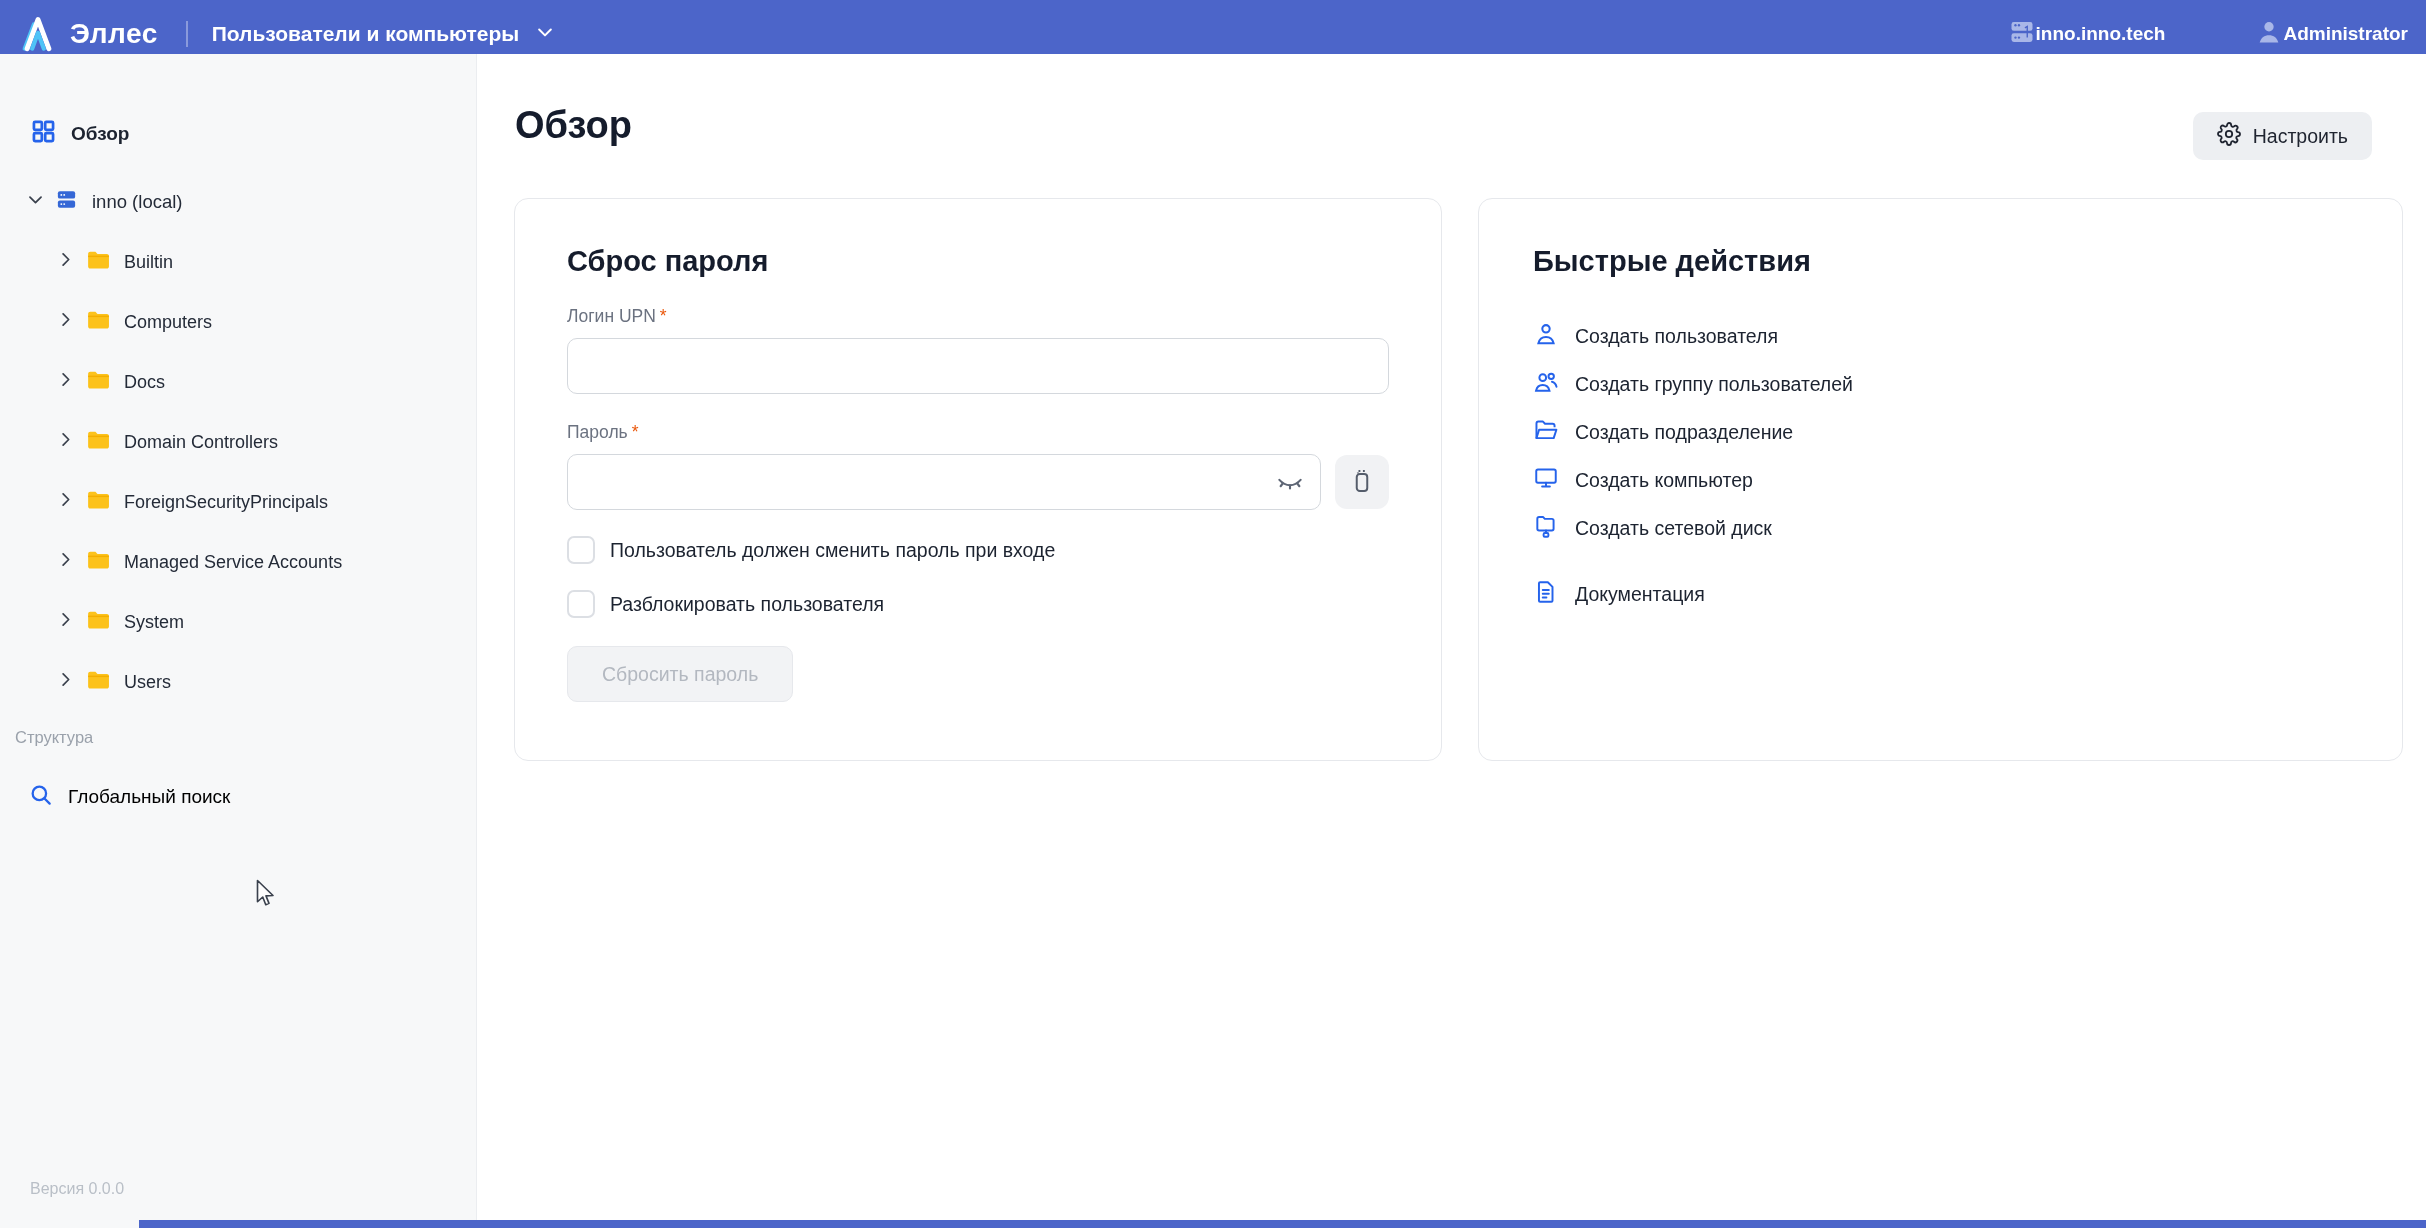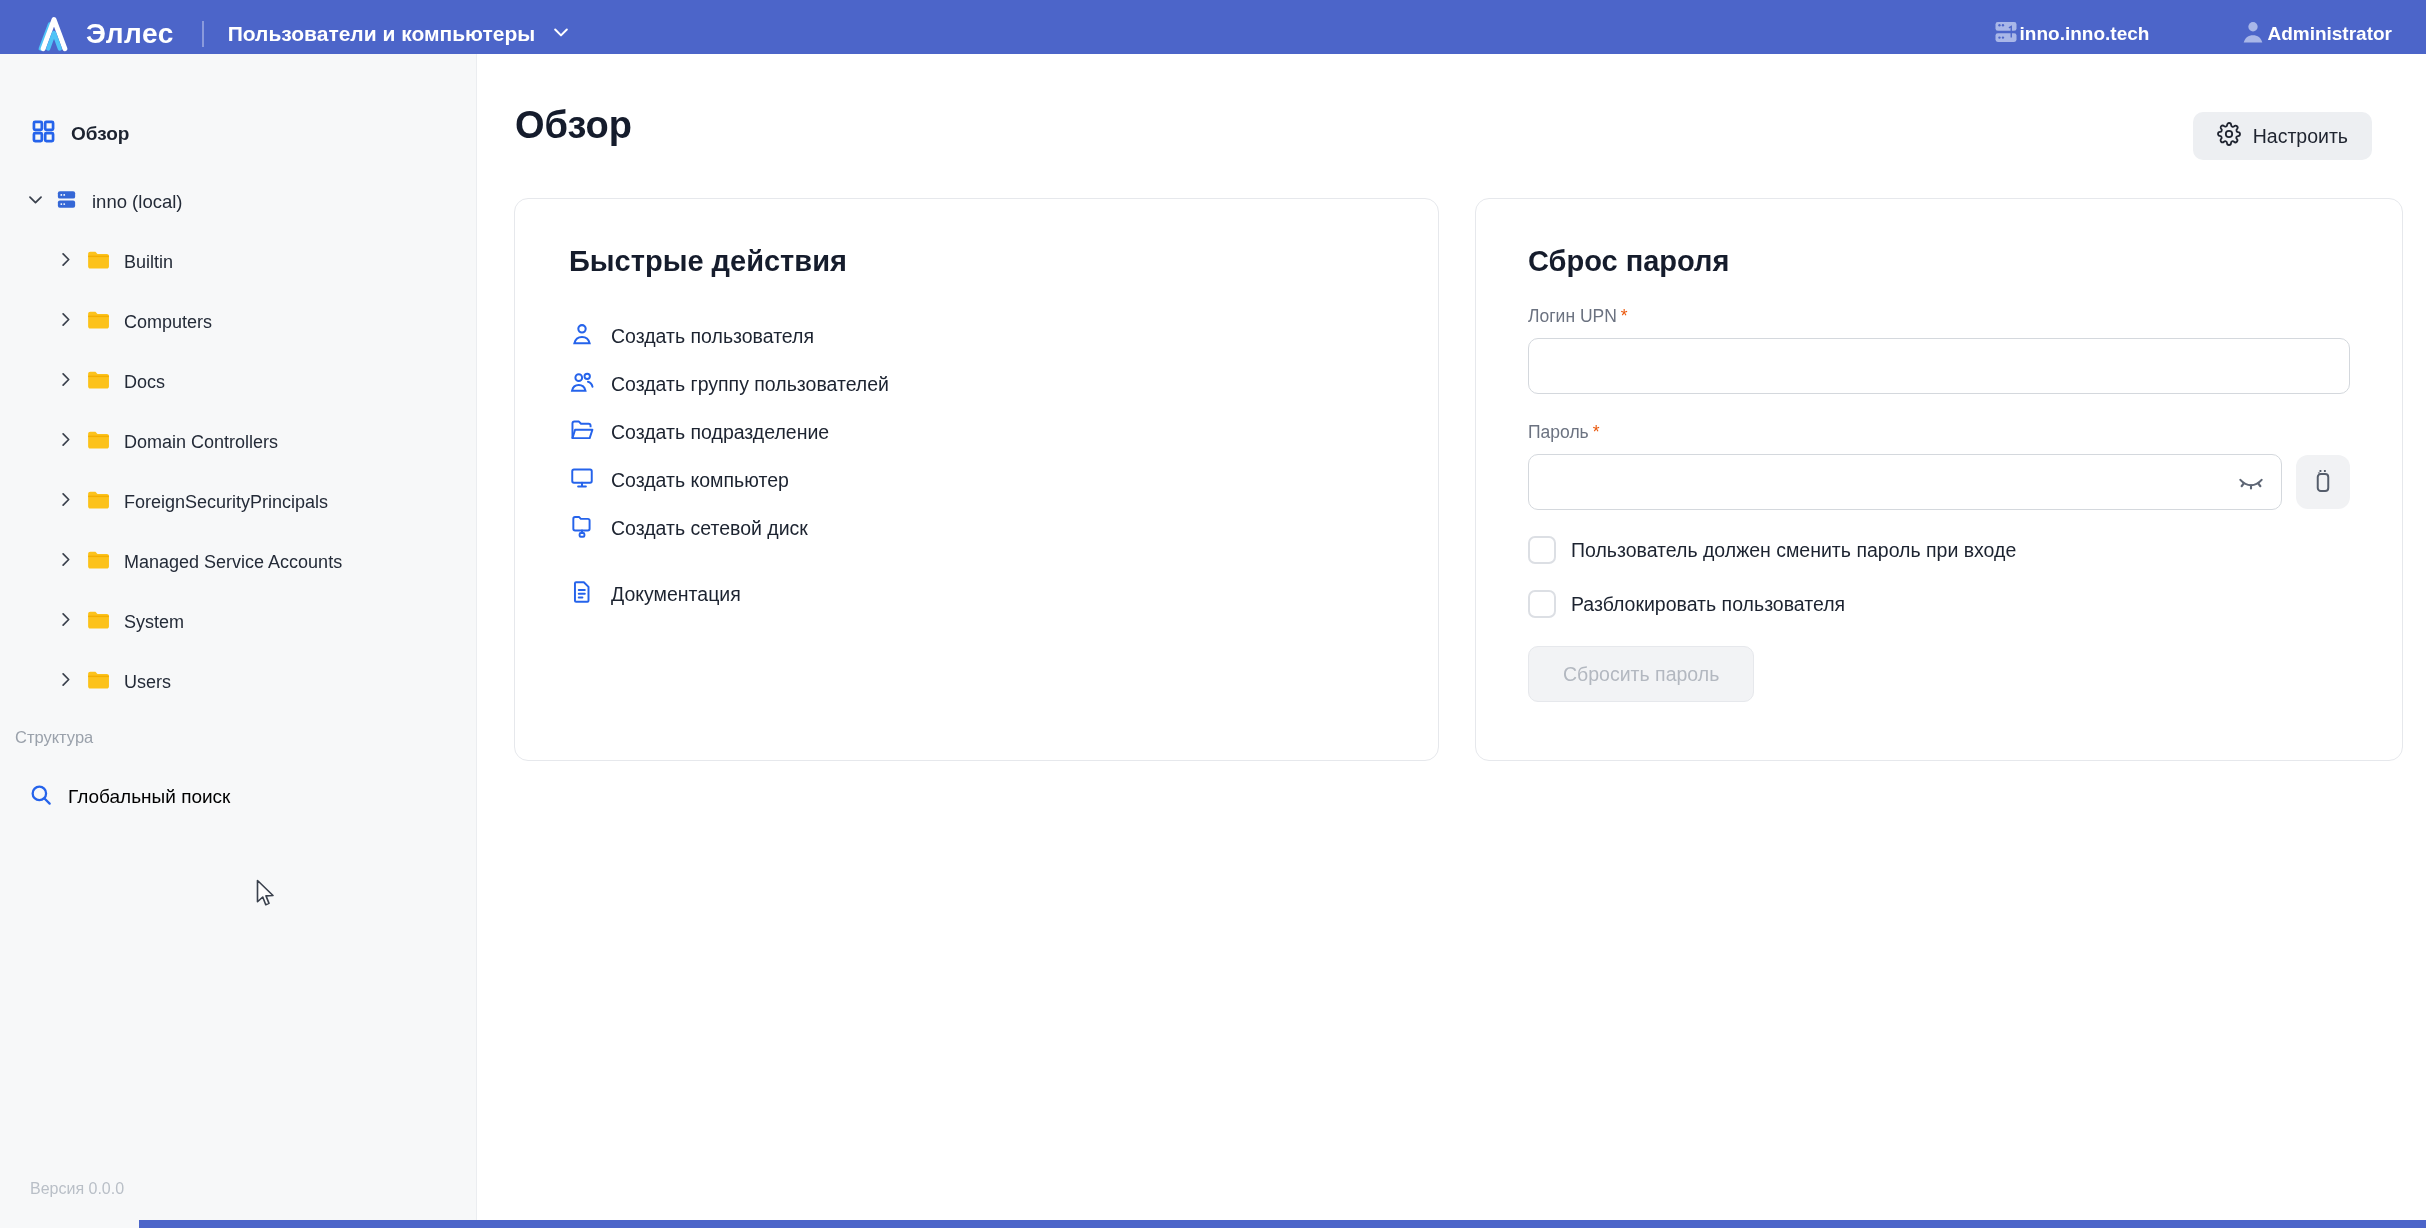--- a/index.html
+++ b/index.html
@@ -1,21 +1,21 @@
 <!DOCTYPE html>
 <html><head>
 <meta charset="utf-8">
 <style>
   * { margin:0; padding:0; box-sizing:border-box; }
   html,body { width:2426px; height:1228px; overflow:hidden; background:#fff;
               font-family:"Liberation Sans", sans-serif; color:#1f2430; }
 
   
   .topbar { position:absolute; left:0; top:0; width:2426px; height:68px;
-            background:#4c65c9; display:flex; align-items:center; padding:0 34px; }
+            background:#4c65c9; display:flex; align-items:center; padding:0 18px; }
   .brand { display:flex; align-items:center; gap:12px; }
   .brand-name { color:#fff; font-size:28px; font-weight:bold; letter-spacing:.5px; }
   .topbar-divider { width:2px; height:26px; background:rgba(255,255,255,.35); margin:0 24px 0 28px; }
   .section-title { color:#fff; font-size:21px; font-weight:bold; display:flex; align-items:center; gap:16px; }
   .topbar-right { margin-left:auto; display:flex; align-items:center; gap:90px; }
   .topbar-chip { display:flex; align-items:center; gap:0; color:#fff; font-size:19px; font-weight:bold; }
 
   
   .sidebar { position:absolute; left:0; top:54px; width:477px; bottom:0;
              background:#f7f8f9; border-right:1px solid #ebedf0; padding-top:64px; }
@@ -257,83 +257,20 @@
       <svg width="24" height="24" viewBox="0 0 24 24" fill="none" stroke="#1f2430" stroke-width="1.8" stroke-linecap="round" stroke-linejoin="round">
         <circle cx="12" cy="12" r="3.2"></circle>
         <path d="M19.4 15a1.7 1.7 0 0 0 .34 1.87l.06.06a2 2 0 1 1-2.83 2.83l-.06-.06a1.7 1.7 0 0 0-1.87-.34 1.7 1.7 0 0 0-1.03 1.56V21a2 2 0 1 1-4 0v-.09a1.7 1.7 0 0 0-1.11-1.56 1.7 1.7 0 0 0-1.87.34l-.06.06a2 2 0 1 1-2.83-2.83l.06-.06a1.7 1.7 0 0 0 .34-1.87 1.7 1.7 0 0 0-1.56-1.03H3a2 2 0 1 1 0-4h.09a1.7 1.7 0 0 0 1.56-1.11 1.7 1.7 0 0 0-.34-1.87l-.06-.06a2 2 0 1 1 2.83-2.83l.06.06a1.7 1.7 0 0 0 1.87.34h.08a1.7 1.7 0 0 0 1.03-1.56V3a2 2 0 1 1 4 0v.09a1.7 1.7 0 0 0 1.03 1.56h.08a1.7 1.7 0 0 0 1.87-.34l.06-.06a2 2 0 1 1 2.83 2.83l-.06.06a1.7 1.7 0 0 0-.34 1.87v.08a1.7 1.7 0 0 0 1.56 1.03H21a2 2 0 1 1 0 4h-.09a1.7 1.7 0 0 0-1.56 1.03z"></path>
       </svg>
     </span>
     <span>Настроить</span>
   </button>
 
   <div class="cards">
 
-    <section class="card card-qa">
-      <h2 class="card-title">Быстрые действия</h2>
-      <div class="qa-list">
-        <div class="qa-item">
-          <span>
-            <svg width="26" height="26" viewBox="0 0 24 24" fill="none" stroke="#2563eb" stroke-width="1.9" stroke-linecap="round">
-              <circle cx="12" cy="7.2" r="3.4"></circle>
-              <path d="M5 20.5c.9-3.8 3.6-5.8 7-5.8s6.1 2 7 5.8z"></path>
-            </svg>
-          </span>
-          <span>Создать пользователя</span>
-        </div>
-        <div class="qa-item">
-          <span>
-            <svg width="26" height="26" viewBox="0 0 24 24" fill="none" stroke="#2563eb" stroke-width="1.8" stroke-linecap="round">
-              <circle cx="9" cy="8" r="3.1"></circle>
-              <path d="M2.8 20c.8-3.4 3.2-5.2 6.2-5.2s5.4 1.8 6.2 5.2z"></path>
-              <circle cx="16.8" cy="6.8" r="2.5"></circle>
-              <path d="M17.5 11.8c2.3.5 3.6 2 4.2 4.6"></path>
-            </svg>
-          </span>
-          <span>Создать группу пользователей</span>
-        </div>
-        <div class="qa-item">
-          <span>
-            <svg width="26" height="26" viewBox="0 0 24 24" fill="none" stroke="#2563eb" stroke-width="1.8" stroke-linejoin="round">
-              <path d="M3.2 19.5V6c0-1 .8-1.8 1.8-1.8h4.2l1.9 2h7c1 0 1.8.8 1.8 1.8v1.5"></path>
-              <path d="M3.2 19.5l2.4-7.7h16l-2.5 7.7z"></path>
-            </svg>
-          </span>
-          <span>Создать подразделение</span>
-        </div>
-        <div class="qa-item">
-          <span>
-            <svg width="26" height="26" viewBox="0 0 24 24" fill="none" stroke="#2563eb" stroke-width="1.8" stroke-linecap="round" stroke-linejoin="round">
-              <rect x="3" y="4.2" width="18" height="12.2" rx="1.6"></rect>
-              <path d="M12 16.4v3.4M8.4 19.8h7.2"></path>
-            </svg>
-          </span>
-          <span>Создать компьютер</span>
-        </div>
-        <div class="qa-item">
-          <span>
-            <svg width="26" height="26" viewBox="0 0 24 24" fill="none" stroke="#2563eb" stroke-width="1.8" stroke-linejoin="round">
-              <path d="M4 14.5V5.2c0-.9.7-1.6 1.6-1.6h3.6l1.7 1.8h6.5c.9 0 1.6.7 1.6 1.6v7.5c0 .9-.7 1.6-1.6 1.6H5.6c-.9 0-1.6-.7-1.6-1.6z"></path>
-              <path d="M12 16.1v2.4" stroke-linecap="round"></path>
-              <rect x="9.8" y="18.5" width="4.4" height="3.4" rx="1"></rect>
-            </svg>
-          </span>
-          <span>Создать сетевой диск</span>
-        </div>
-        <div class="qa-item doc-gap">
-          <span>
-            <svg width="26" height="26" viewBox="0 0 24 24" fill="none" stroke="#2563eb" stroke-width="1.8" stroke-linecap="round" stroke-linejoin="round">
-              <path d="M6.5 3h7.2L18 7.3V20a1 1 0 0 1-1 1H6.5a1 1 0 0 1-1-1V4a1 1 0 0 1 1-1z"></path>
-              <path d="M9 10.2h5.6M9 13.6h5.6M9 17h3.4"></path>
-            </svg>
-          </span>
-          <span>Документация</span>
-        </div>
-      </div>
-    </section>
-
     <section class="card card-pr">
       <h2 class="card-title">Сброс пароля</h2>
 
       <div class="field-label">
         <span>Логин UPN</span><span class="req">*</span>
       </div>
       <input class="text-input" type="text" value="" style="">
 
       <div class="field-label">
         <span>Пароль</span><span class="req">*</span>
@@ -365,20 +302,83 @@
         <span class="checkbox"></span>
         <span>Пользователь должен сменить пароль при входе</span>
       </div>
       <div class="check-row">
         <span class="checkbox"></span>
         <span>Разблокировать пользователя</span>
       </div>
 
       <button class="submit-btn" disabled="">Сбросить пароль</button>
     </section>
+
+    <section class="card card-qa">
+      <h2 class="card-title">Быстрые действия</h2>
+      <div class="qa-list">
+        <div class="qa-item">
+          <span>
+            <svg width="26" height="26" viewBox="0 0 24 24" fill="none" stroke="#2563eb" stroke-width="1.9" stroke-linecap="round">
+              <circle cx="12" cy="7.2" r="3.4"></circle>
+              <path d="M5 20.5c.9-3.8 3.6-5.8 7-5.8s6.1 2 7 5.8z"></path>
+            </svg>
+          </span>
+          <span>Создать пользователя</span>
+        </div>
+        <div class="qa-item">
+          <span>
+            <svg width="26" height="26" viewBox="0 0 24 24" fill="none" stroke="#2563eb" stroke-width="1.8" stroke-linecap="round">
+              <circle cx="9" cy="8" r="3.1"></circle>
+              <path d="M2.8 20c.8-3.4 3.2-5.2 6.2-5.2s5.4 1.8 6.2 5.2z"></path>
+              <circle cx="16.8" cy="6.8" r="2.5"></circle>
+              <path d="M17.5 11.8c2.3.5 3.6 2 4.2 4.6"></path>
+            </svg>
+          </span>
+          <span>Создать группу пользователей</span>
+        </div>
+        <div class="qa-item">
+          <span>
+            <svg width="26" height="26" viewBox="0 0 24 24" fill="none" stroke="#2563eb" stroke-width="1.8" stroke-linejoin="round">
+              <path d="M3.2 19.5V6c0-1 .8-1.8 1.8-1.8h4.2l1.9 2h7c1 0 1.8.8 1.8 1.8v1.5"></path>
+              <path d="M3.2 19.5l2.4-7.7h16l-2.5 7.7z"></path>
+            </svg>
+          </span>
+          <span>Создать подразделение</span>
+        </div>
+        <div class="qa-item">
+          <span>
+            <svg width="26" height="26" viewBox="0 0 24 24" fill="none" stroke="#2563eb" stroke-width="1.8" stroke-linecap="round" stroke-linejoin="round">
+              <rect x="3" y="4.2" width="18" height="12.2" rx="1.6"></rect>
+              <path d="M12 16.4v3.4M8.4 19.8h7.2"></path>
+            </svg>
+          </span>
+          <span>Создать компьютер</span>
+        </div>
+        <div class="qa-item">
+          <span>
+            <svg width="26" height="26" viewBox="0 0 24 24" fill="none" stroke="#2563eb" stroke-width="1.8" stroke-linejoin="round">
+              <path d="M4 14.5V5.2c0-.9.7-1.6 1.6-1.6h3.6l1.7 1.8h6.5c.9 0 1.6.7 1.6 1.6v7.5c0 .9-.7 1.6-1.6 1.6H5.6c-.9 0-1.6-.7-1.6-1.6z"></path>
+              <path d="M12 16.1v2.4" stroke-linecap="round"></path>
+              <rect x="9.8" y="18.5" width="4.4" height="3.4" rx="1"></rect>
+            </svg>
+          </span>
+          <span>Создать сетевой диск</span>
+        </div>
+        <div class="qa-item doc-gap">
+          <span>
+            <svg width="26" height="26" viewBox="0 0 24 24" fill="none" stroke="#2563eb" stroke-width="1.8" stroke-linecap="round" stroke-linejoin="round">
+              <path d="M6.5 3h7.2L18 7.3V20a1 1 0 0 1-1 1H6.5a1 1 0 0 1-1-1V4a1 1 0 0 1 1-1z"></path>
+              <path d="M9 10.2h5.6M9 13.6h5.6M9 17h3.4"></path>
+            </svg>
+          </span>
+          <span>Документация</span>
+        </div>
+      </div>
+    </section>
   </div>
 </main>
 
 <span class="cursor">
   <svg width="26" height="30" viewBox="0 0 20 24">
     <path d="M4 2 L4 19 L8.2 15.2 L10.6 21.4 L13.2 20.3 L10.8 14.3 L16.4 14 Z" fill="#fdfdfd" stroke="#3a414d" stroke-width="1.3" stroke-linejoin="round"></path>
   </svg>
 </span>
 
 <div class="bottom-strip"></div>

